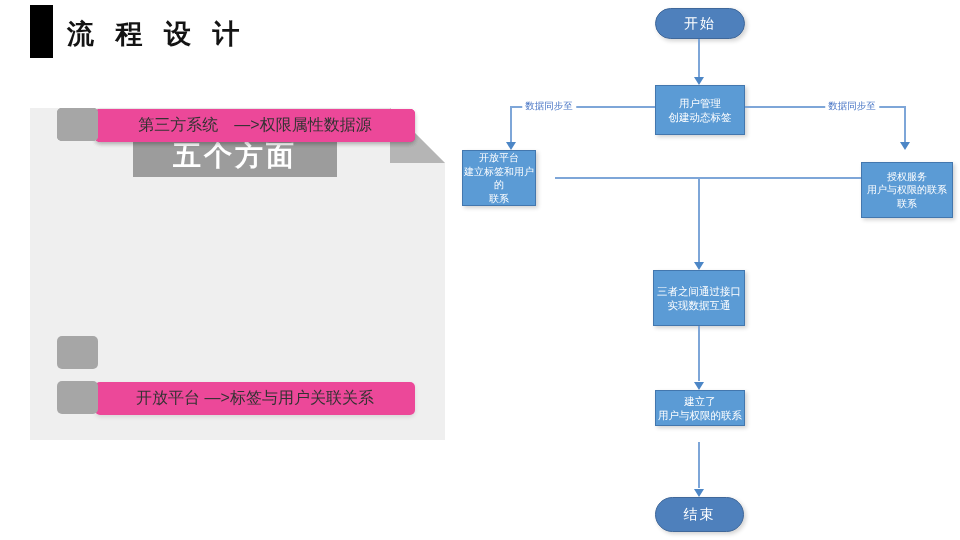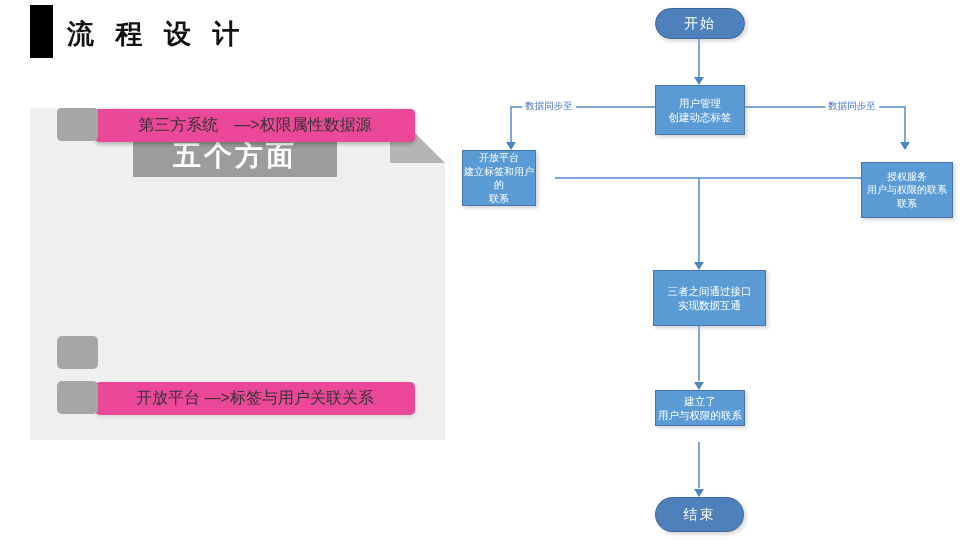--- a/index.html
+++ b/index.html
@@ -110,21 +110,21 @@
       <span>授权服务</span>
       <span>用户与权限的联系</span>
       <span>联系</span>
     </div>
 
     <div class="fc-line" style="left:555px; top:177px; width:306px; height:1.5px;"></div>
 
     <div class="fc-line" style="left:698px; top:177px; width:1.5px; height:85px;"></div>
     <div class="fc-arrow" style="left:694px; top:262px;"></div>
 
-    <div class="fc-node" style="left:653px; top:270px; width:113px; height:56px;">
+    <div class="fc-node" style="left:653px; top:270px; width:92px; height:56px;">
       <span>三者之间通过接口</span>
       <span>实现数据互通</span>
     </div>
 
     <div class="fc-line" style="left:698px; top:326px; width:1.5px; height:55px;"></div>
     <div class="fc-arrow" style="left:694px; top:382px;"></div>
 
     <div class="fc-node" style="left:655px; top:390px; width:90px; height:36px;">
       <span>建立了</span>
       <span>用户与权限的联系</span>

